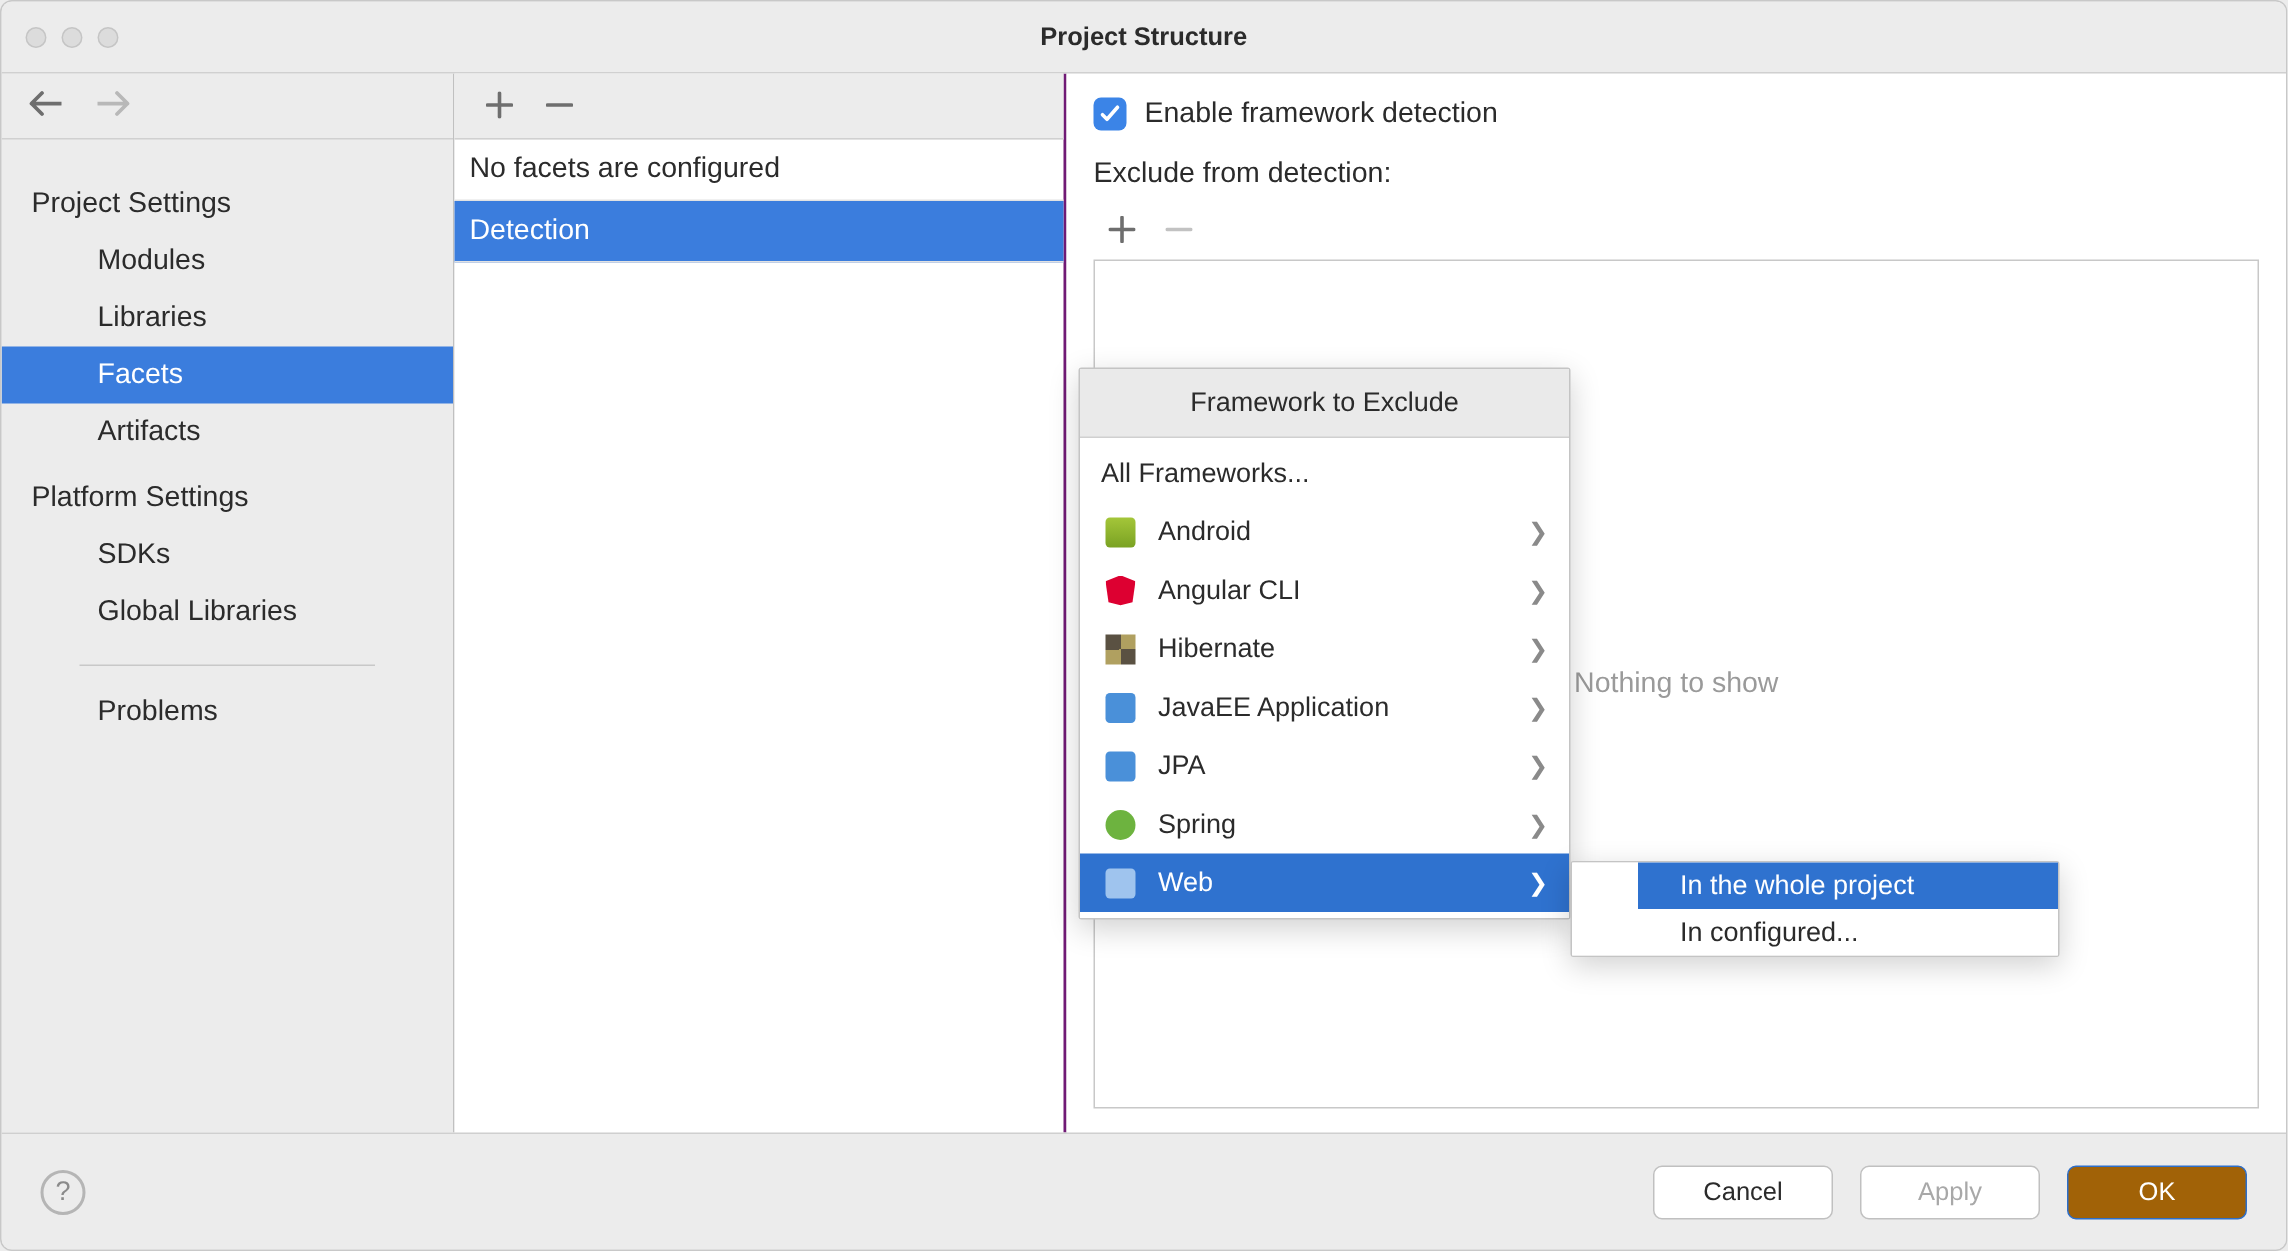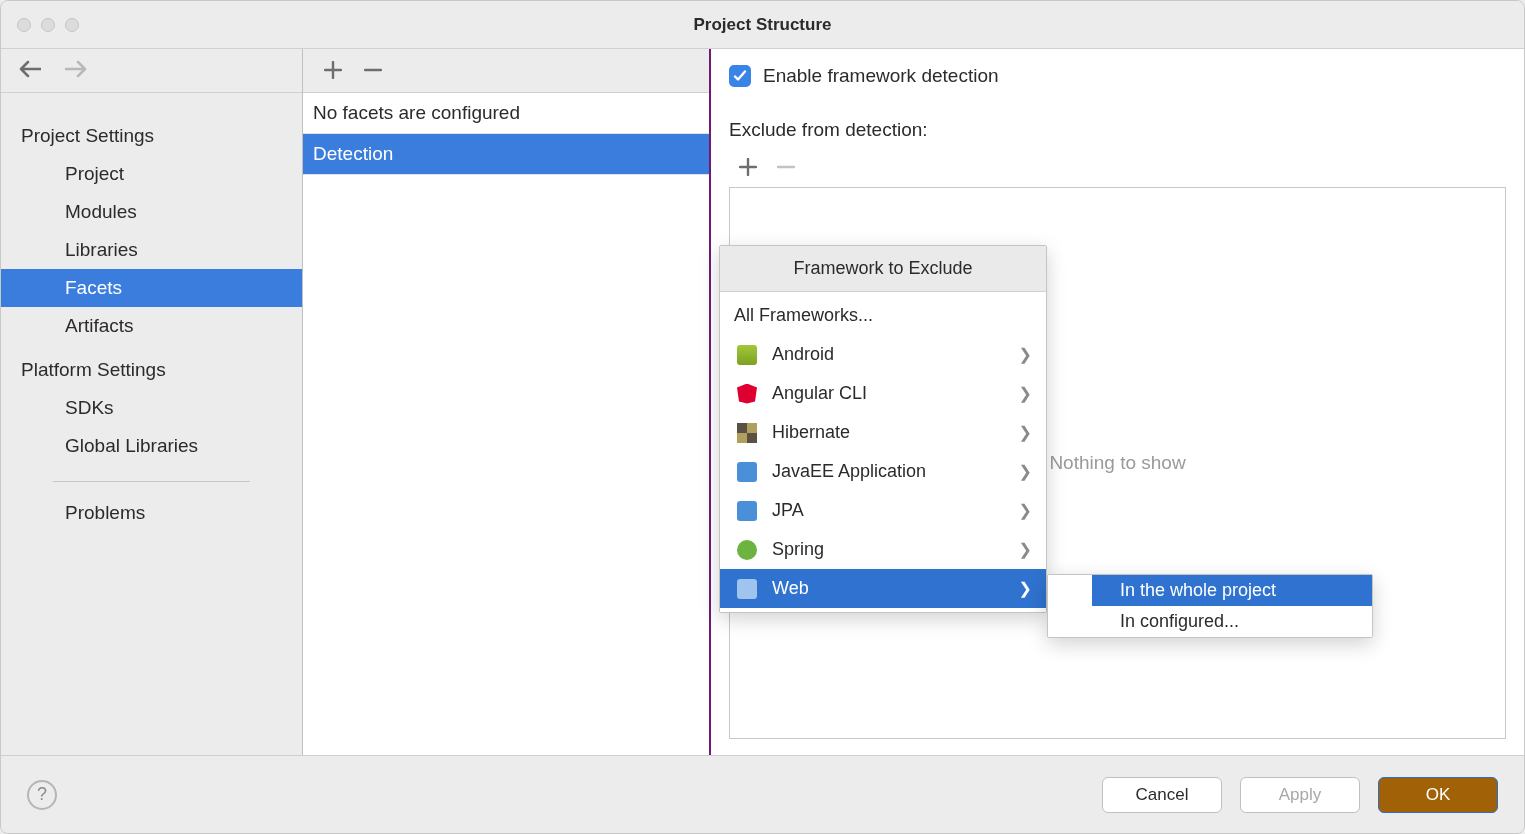--- a/index.html
+++ b/index.html
@@ -164,21 +164,21 @@
   font-weight: bold;
 }
 .checkbox svg { display: block; }
 .check-label {
   font-size: 19px;
   color: #2b2b2b;
 }
 .exclude-label {
   font-size: 19px;
   color: #2b2b2b;
-  margin-top: 32px;
+  margin-top: 18px;
 }
 .exclude-toolbar {
   height: 40px;
   display: flex;
   align-items: center;
   margin-top: 6px;
 }
 .exclude-btn {
   width: 38px;
   height: 36px;
@@ -335,21 +335,20 @@
             </svg>
         </span>
         <span class="nav-arrow">
           <svg width="22" height="18" viewBox="0 0 22 18">
               <path d="M0 9h20 M20 9l-7-7 M20 9l-7 7" stroke="#b8b8b8" stroke-width="2.5" fill="none" stroke-linecap="round"></path>
             </svg>
         </span>
       </div>
       <div class="sidebar-list">
         <div class="section-title">Project Settings</div>
-        <div class="sidebar-item">Project</div>
         <div class="sidebar-item">Modules</div>
         <div class="sidebar-item">Libraries</div>
         <div class="sidebar-item selected">Facets</div>
         <div class="sidebar-item">Artifacts</div>
         <div class="section-title" style="margin-top:6px">Platform Settings</div>
         <div class="sidebar-item">SDKs</div>
         <div class="sidebar-item">Global Libraries</div>
         <div class="sidebar-divider"></div>
         <div class="sidebar-item">Problems</div>
       </div>

